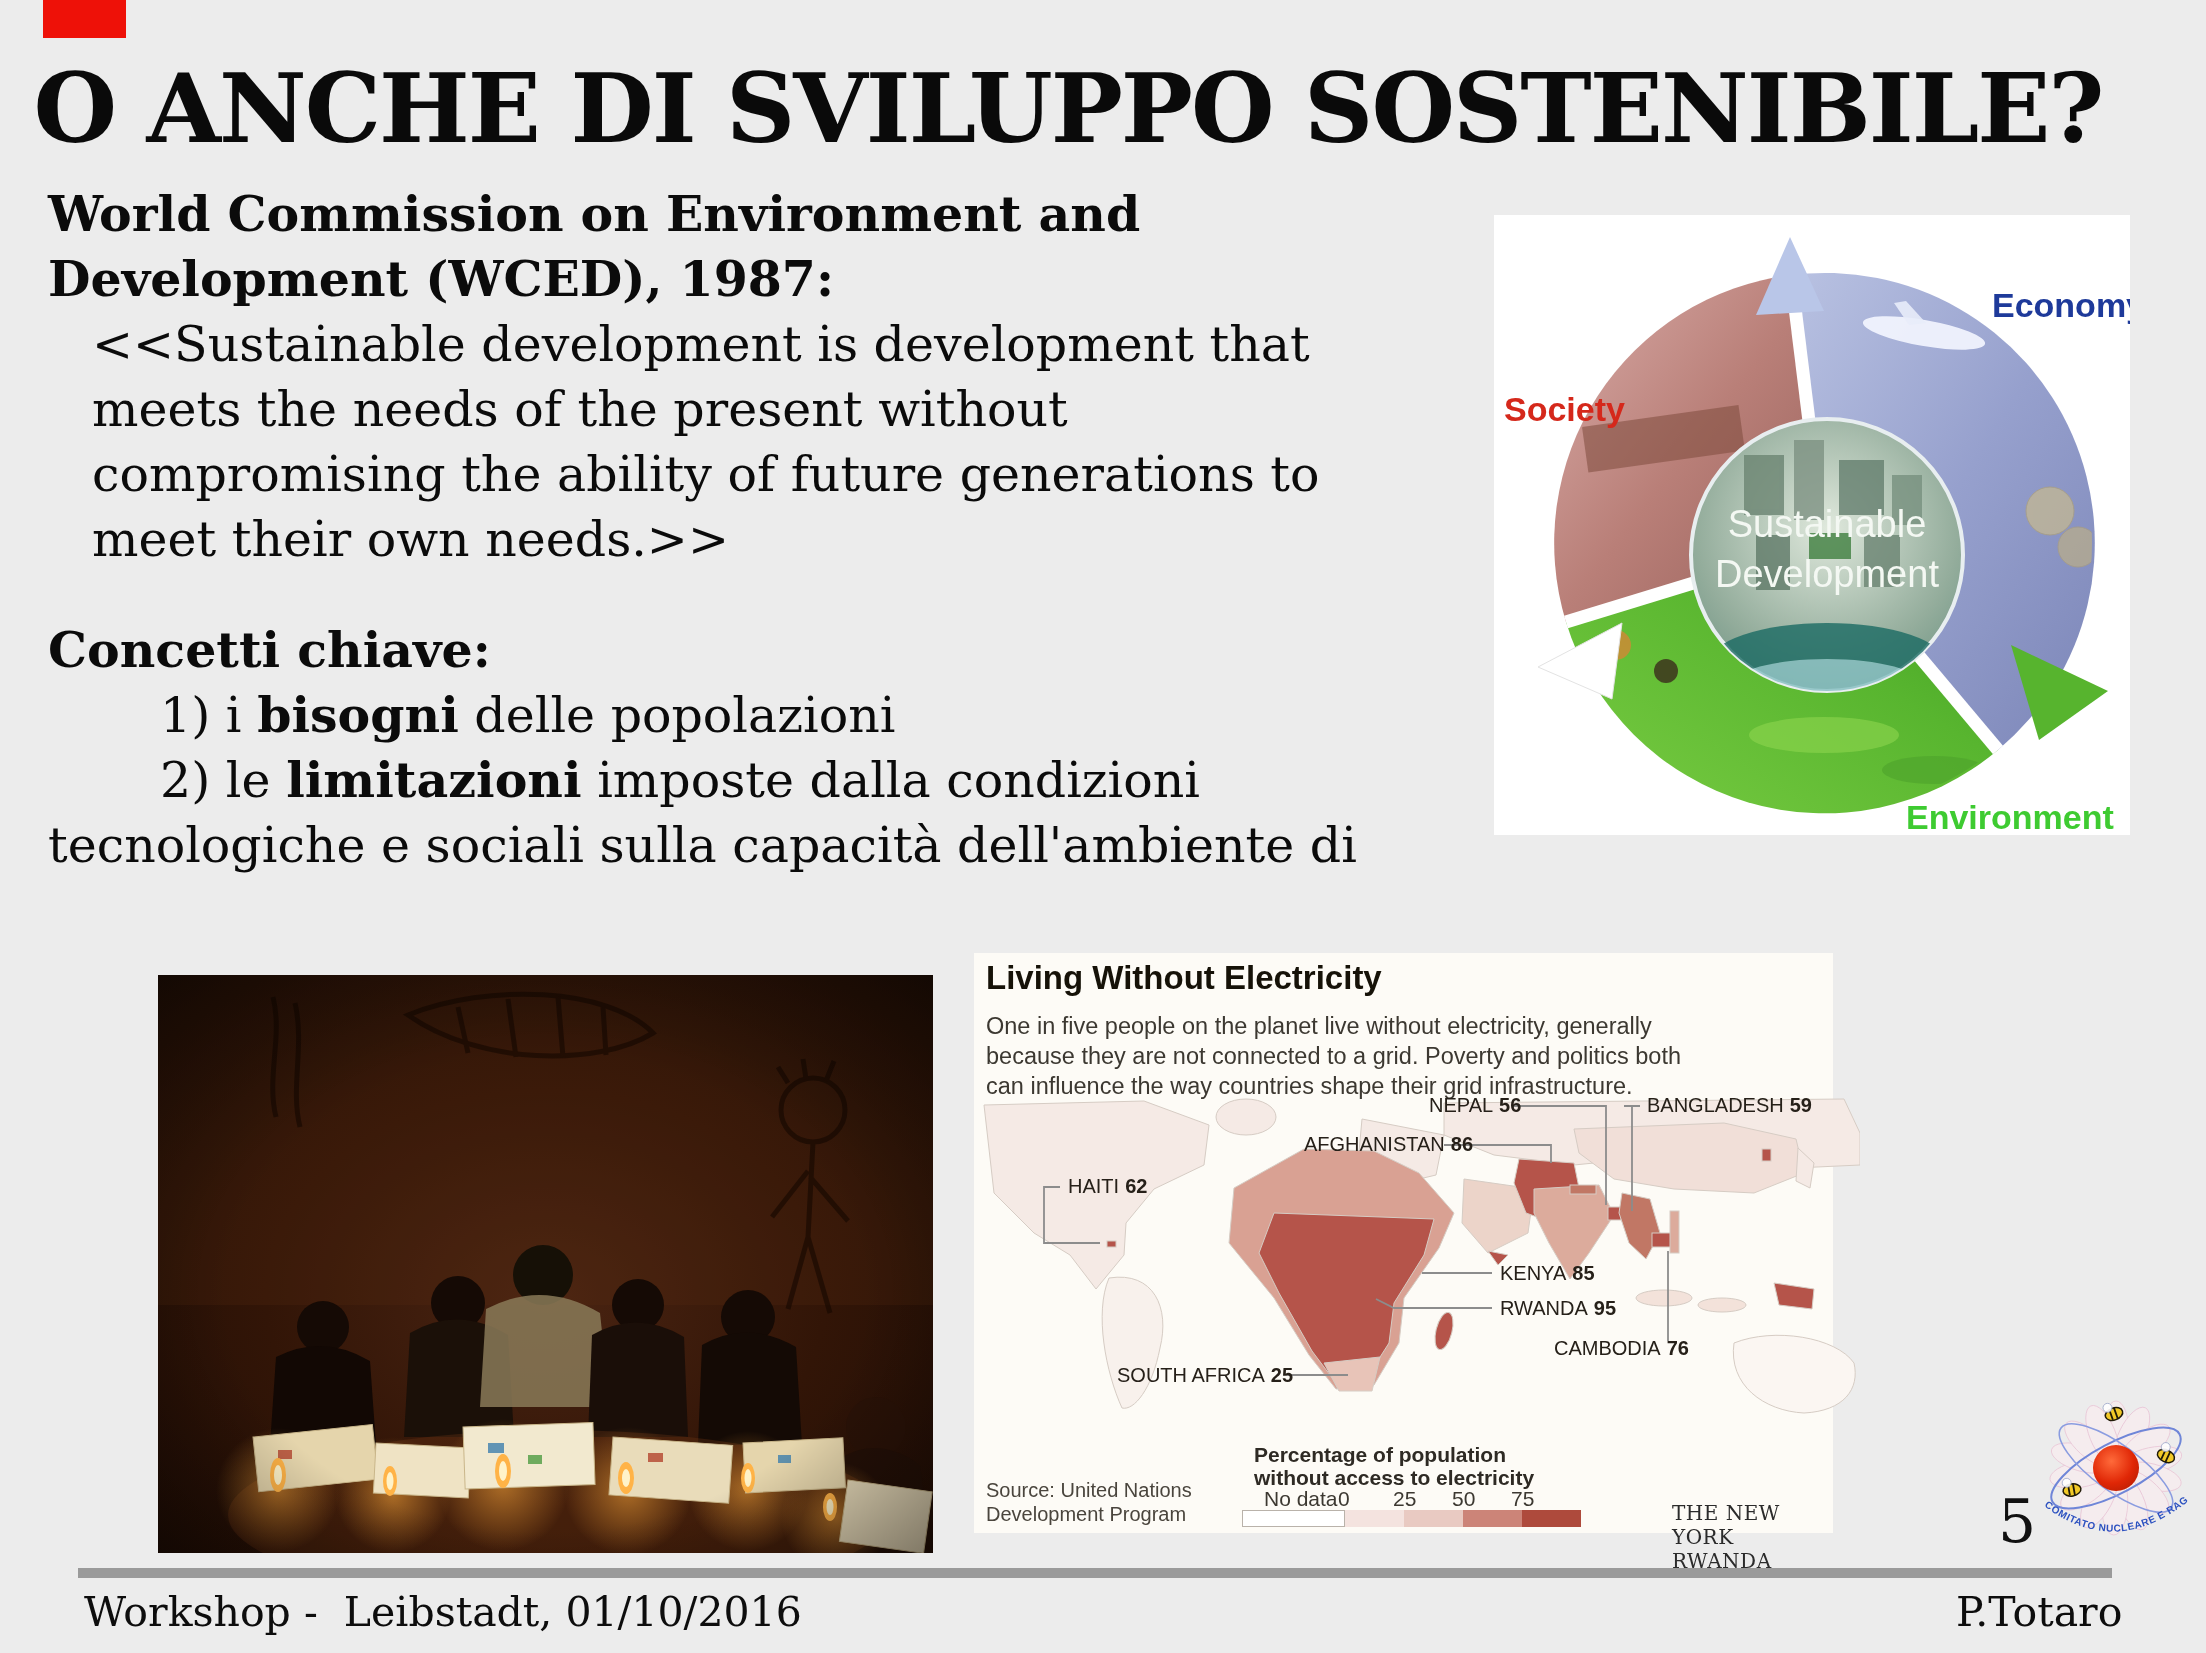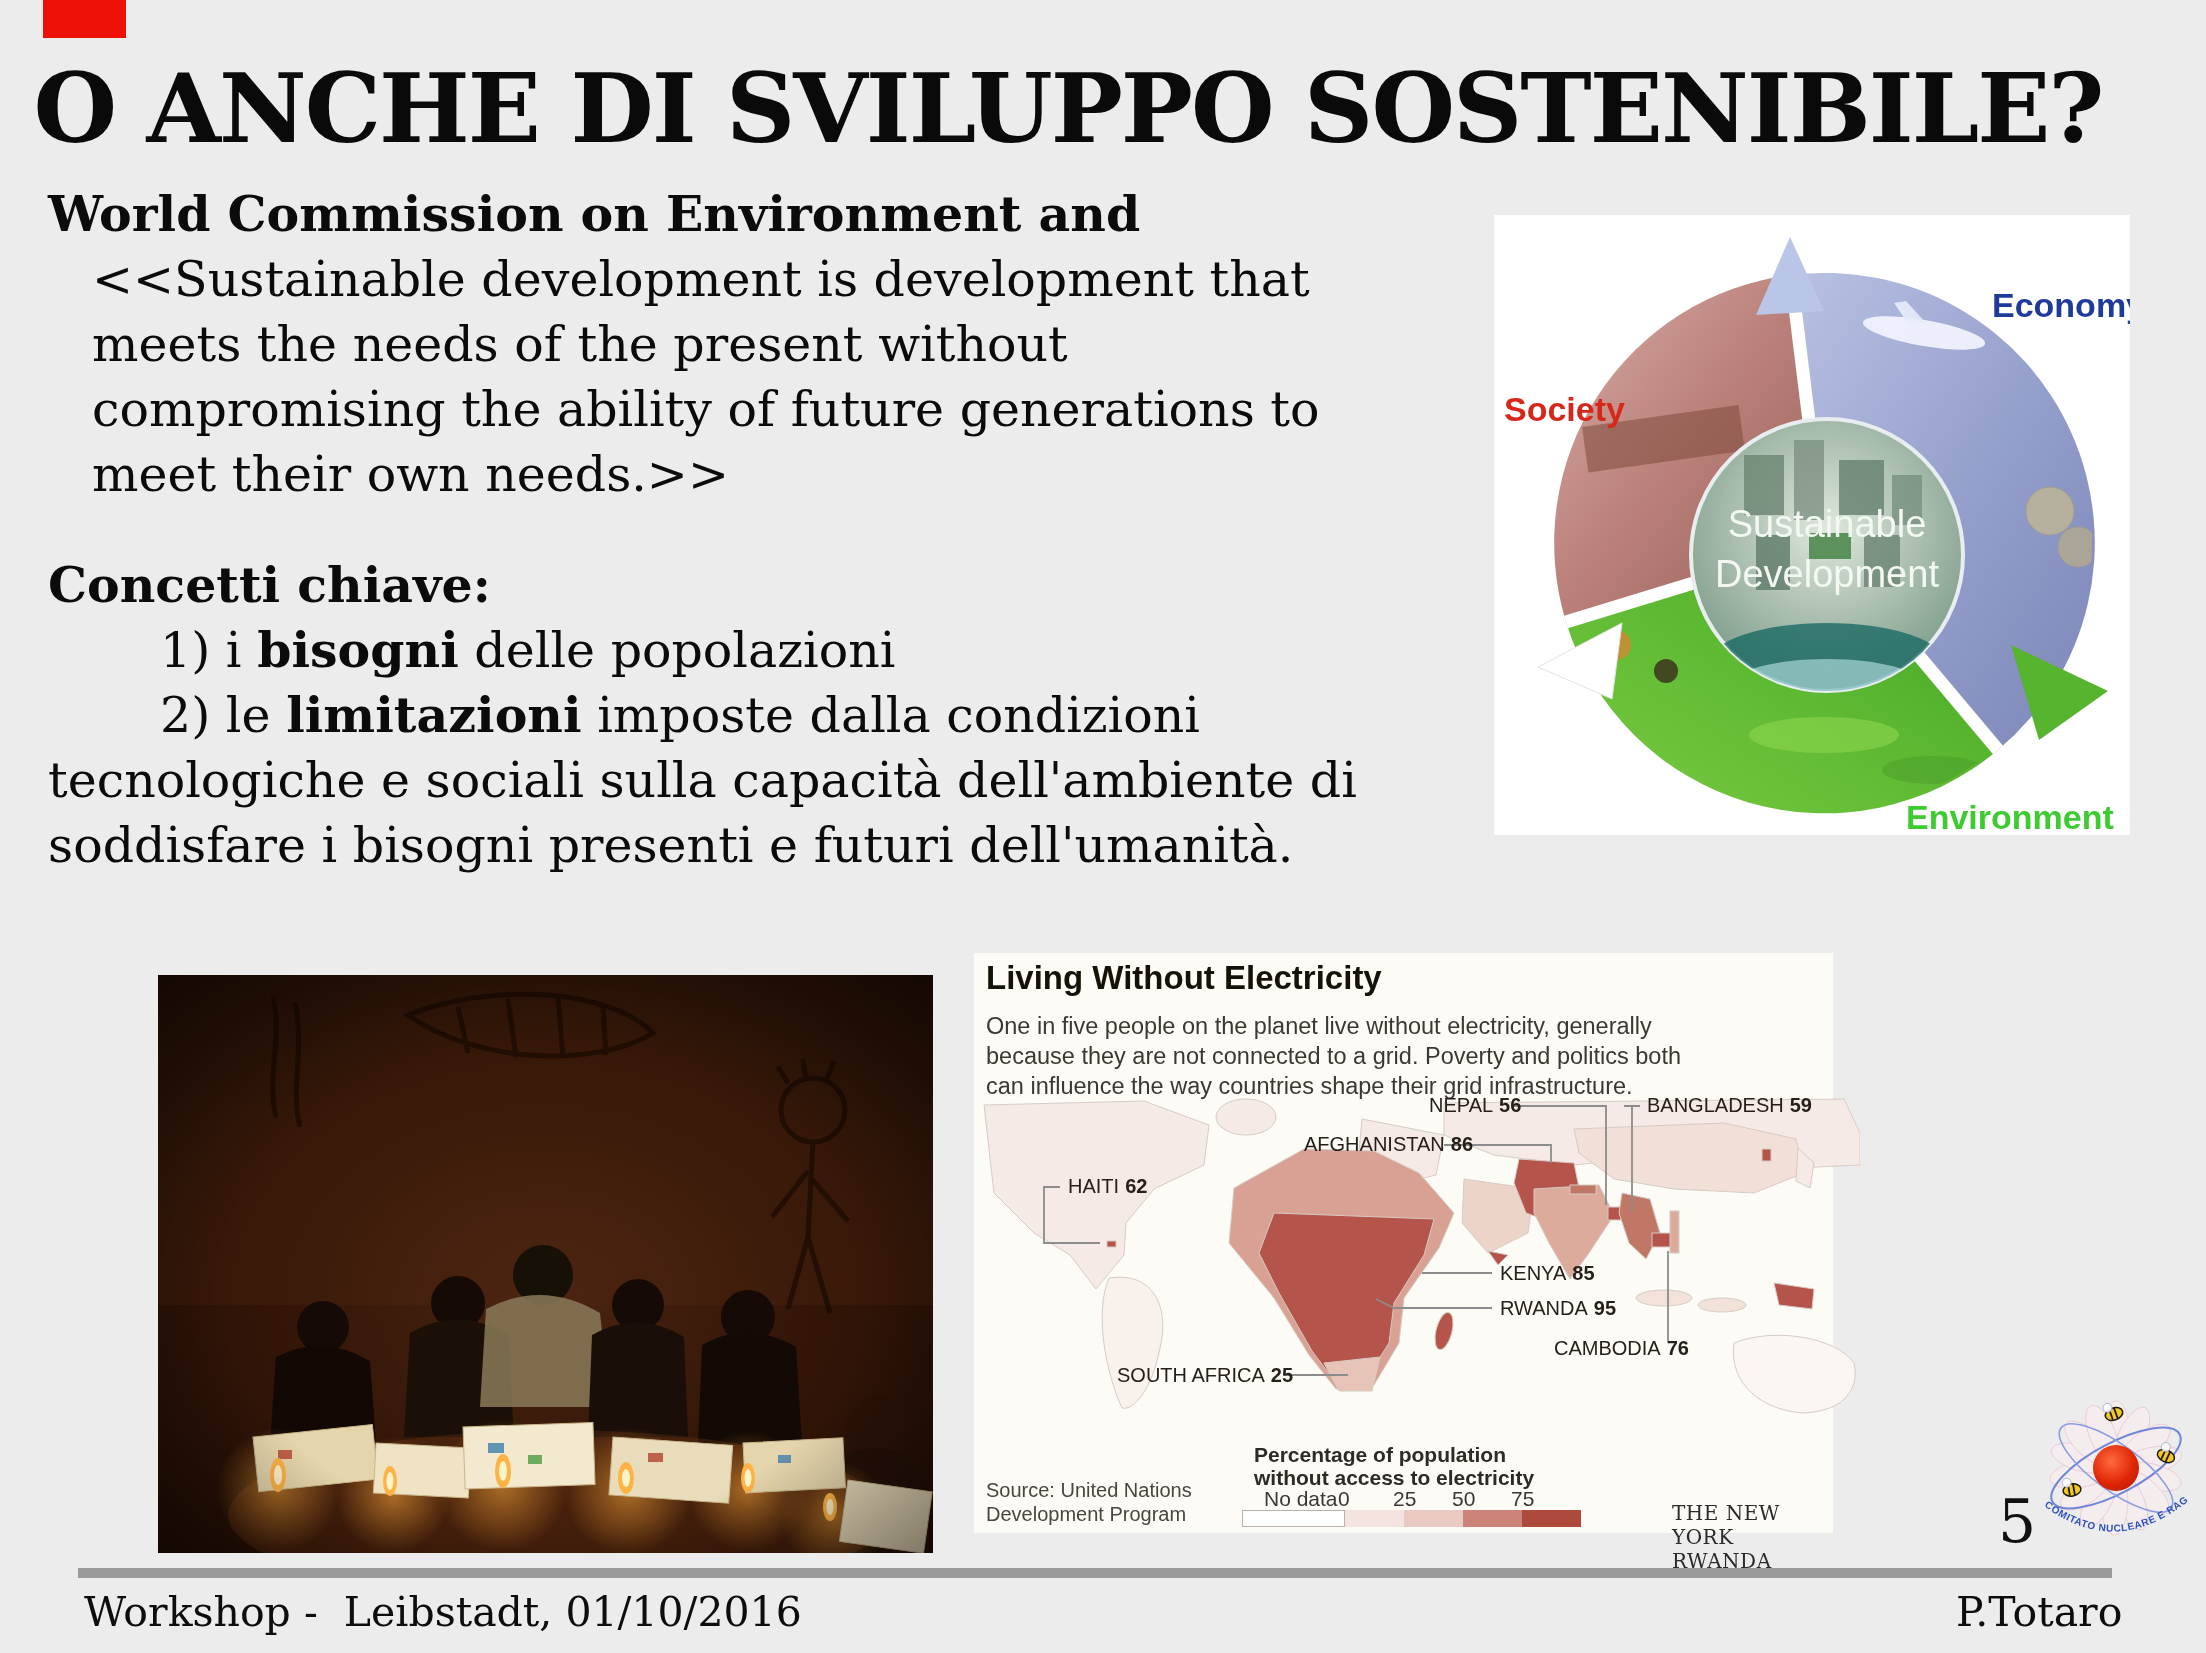--- a/index.html
+++ b/index.html
@@ -62,30 +62,30 @@
 </style>
 </head>
 <body>
 
 <div class="abs corner-bar"></div>
 
 <div class="abs title">O ANCHE DI SVILUPPO SOSTENIBILE?</div>
 
 <div class="abs textblock">
   <div class="line bold">World Commission on Environment and</div>
+  <div class="line bold">Development (WCED), 1987:</div>
   <div class="line ital">&lt;&lt;Sustainable development is development that</div>
   <div class="line ital">meets the needs of the present without</div>
   <div class="line ital">compromising the ability of future generations to</div>
   <div class="line ital">meet their own needs.&gt;&gt;</div>
   <div class="spacer"></div>
   <div class="line bold">Concetti chiave:</div>
   <div class="line indent"><span>1) i </span><span class="bold">bisogni</span><span> delle popolazioni</span></div>
   <div class="line indent"><span>2) le </span><span class="bold">limitazioni</span><span> imposte dalla condizioni</span></div>
   <div class="line">tecnologiche e sociali sulla capacità dell'ambiente di</div>
-  <div class="line">soddisfare i bisogni presenti e futuri dell'umanità.</div>
 </div>
 
 <div class="abs sd-panel">
   <svg width="636" height="620" viewBox="0 0 636 620">
     <defs>
       <linearGradient id="socG" x1="0" y1="0" x2="1" y2="1">
         <stop offset="0" stop-color="#d9aca8"></stop>
           <stop offset="0.5" stop-color="#b97f78"></stop>
           <stop offset="1" stop-color="#97605a"></stop>
       </linearGradient>

